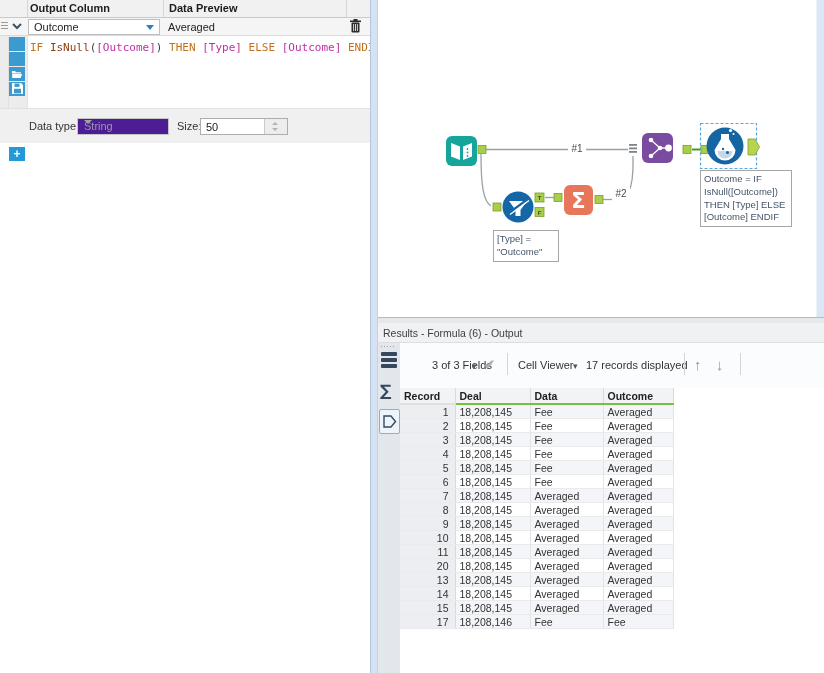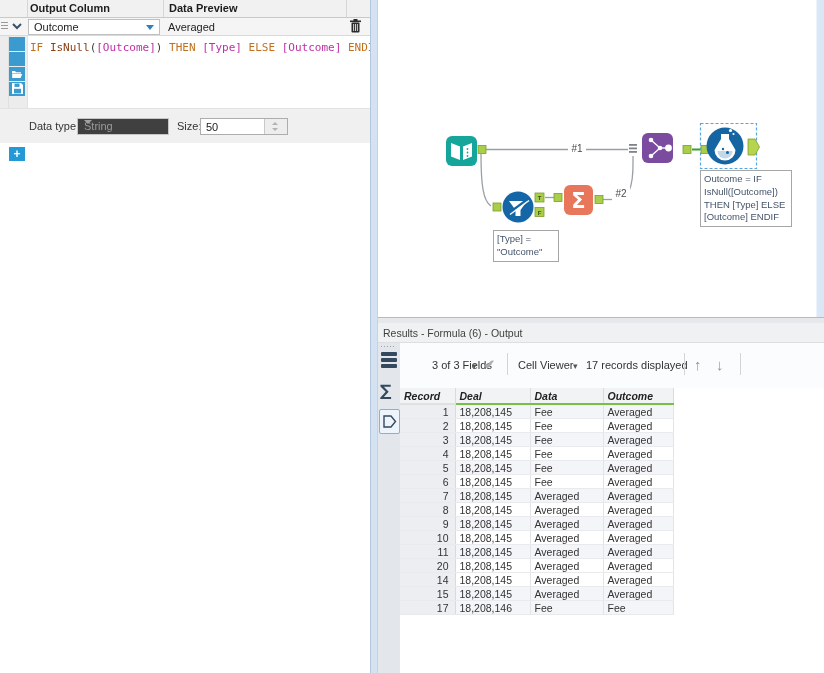--- a/index.html
+++ b/index.html
@@ -22,21 +22,21 @@
   .caret-blue{position:absolute;right:5px;top:5px;width:0;height:0;border-left:4px solid transparent;border-right:4px solid transparent;border-top:5px solid #2f7fc1;}
   .preview-val{position:absolute;left:168px;top:3px;color:#222;}
   .trash{position:absolute;left:349px;top:1px;width:14px;height:14px;}
   .formula-icons{position:absolute;left:9px;top:37px;width:17px;}
   .f-tile{width:16px;height:14px;background:#3b9ace;margin-bottom:1px;color:#fff;text-align:center;line-height:14px;position:relative;}
   .f-tile .it{font-family:Liberation Serif, serif;font-style:italic;font-size:16px;margin-left:23px;}
   .formula-text{position:absolute;left:30px;top:41px;width:335px;font-family:"DejaVu Sans Mono",monospace;font-size:11px;white-space:nowrap;}
   .tok-kw{color:#c2701e;} .tok-fn{color:#8a3e12;} .tok-fd{color:#bf2fa5;} .tok-pl{color:#3a3a3a;}
   .lp-typebar{position:absolute;left:0;top:108px;width:370px;height:34px;background:#f0f0f0;border-top:1px solid #e2e2e2;}
   .lbl{position:absolute;color:#333;}
-  .dd-disabled{position:absolute;left:77px;top:9px;width:90px;height:15px;background:#404040;border:1px solid #c6c6c6;}
+  .dd-disabled{position:absolute;left:77px;top:9px;width:90px;height:15px;background:#4c1d95;border:1px solid #c6c6c6;}
   .dd-disabled span{position:absolute;left:6px;top:1px;color:#9a9a9a;}
   .caret-gray{position:absolute;right:6px;top:6px;width:0;height:0;border-left:4px solid transparent;border-right:4px solid transparent;border-top:4px solid #a2a2a2;}
   .size-box{position:absolute;left:200px;top:9px;width:86px;height:15px;background:#fff;border:1px solid #adadad;}
   .size-box input{position:absolute;left:0;top:0;width:56px;height:15px;border:none;outline:none;background:transparent;font-family:"Liberation Sans",sans-serif;font-size:11px;color:#222;padding:0 0 12px 5px;}
   .spinner{position:absolute;right:0;top:0;width:22px;height:15px;background:#ededed;border-left:1px solid #c9c9c9;}
   .sp-up{position:absolute;left:7px;top:3px;width:0;height:0;border-left:3px solid transparent;border-right:3px solid transparent;border-bottom:3px solid #b3b3b3;}
   .sp-dn{position:absolute;left:7px;top:9px;width:0;height:0;border-left:3px solid transparent;border-right:3px solid transparent;border-top:3px solid #b3b3b3;}
   .add-btn{position:absolute;left:9px;top:147px;width:16px;height:14px;background:#2399d6;color:#fff;text-align:center;line-height:14px;font-weight:bold;font-size:12px;}
 
   
@@ -60,21 +60,21 @@
   .ic-layout div{height:4px;background:#34495e;margin-bottom:2px;border-radius:1px;}
   .ic-sigma{position:absolute;left:2px;top:38px;font-size:16px;font-weight:bold;color:#34495e;font-family:"DejaVu Sans",sans-serif;}
   .ic-pent{position:absolute;left:1px;top:66px;width:19px;height:23px;border:1px solid #7fb2e5;background:#eef4fb;border-radius:2px;}
   .r-toolbar{position:absolute;left:22px;top:0;width:424px;height:45px;background:#fbfcfd;}
   .tb-item{position:absolute;top:16px;white-space:nowrap;color:#333;}
   .tb-caret{color:#555;font-size:9px;}
   .tb-check{color:#adadad;font-weight:bold;font-size:13px;}
   .tb-sep{position:absolute;top:10px;width:1px;height:22px;background:#d5d5d5;}
   .tb-arrow{color:#8d99a6;font-size:15px;}
   table.rgrid{position:absolute;left:22px;top:45px;border-collapse:collapse;table-layout:fixed;font-size:10.5px;color:#333;}
-  table.rgrid th{height:15px;background:#f2f3f5;font-weight:bold;text-align:left;padding:0 0 0 4px;border-right:1px solid #d8dadd;border-bottom:2px solid #76c043;font-size:10.5px;color:#222;font-style:italic;}
+  table.rgrid th{height:15px;background:#f2f3f5;font-weight:bold;text-align:left;padding:0 0 0 4px;border-right:1px solid #d8dadd;border-bottom:2px solid #76c043;font-size:10.5px;color:#222;}
   table.rgrid th.rec{border-bottom:2px solid #e0e0e0;}
   table.rgrid td{height:13px;padding:0 0 0 4px;border-right:1px solid #e2e4e7;border-bottom:1px solid #e8eaec;overflow:hidden;white-space:nowrap;}
   table.rgrid td.rec{background:#eceef2;text-align:right;padding:0 6px 0 0;border-right:1px solid #d8dadd;}
   table.rgrid tr.odd td.data{background:#f4f5f8;}
   table.rgrid tr.even td.data{background:#ffffff;}
 </style>
 </head>
 <body>
 
 <div class="root">
@@ -357,20 +357,26 @@
               <td class="data">18,208,145</td>
               <td class="data">Averaged</td>
               <td class="data">Averaged</td>
             </tr>
             <tr class="even">
               <td class="rec">20</td>
               <td class="data">18,208,145</td>
               <td class="data">Averaged</td>
               <td class="data">Averaged</td>
             </tr>
+            <tr class="odd">
+              <td class="rec">13</td>
+              <td class="data">18,208,145</td>
+              <td class="data">Averaged</td>
+              <td class="data">Averaged</td>
+            </tr>
             <tr class="even">
               <td class="rec">14</td>
               <td class="data">18,208,145</td>
               <td class="data">Averaged</td>
               <td class="data">Averaged</td>
             </tr>
             <tr class="odd">
               <td class="rec">15</td>
               <td class="data">18,208,145</td>
               <td class="data">Averaged</td>

